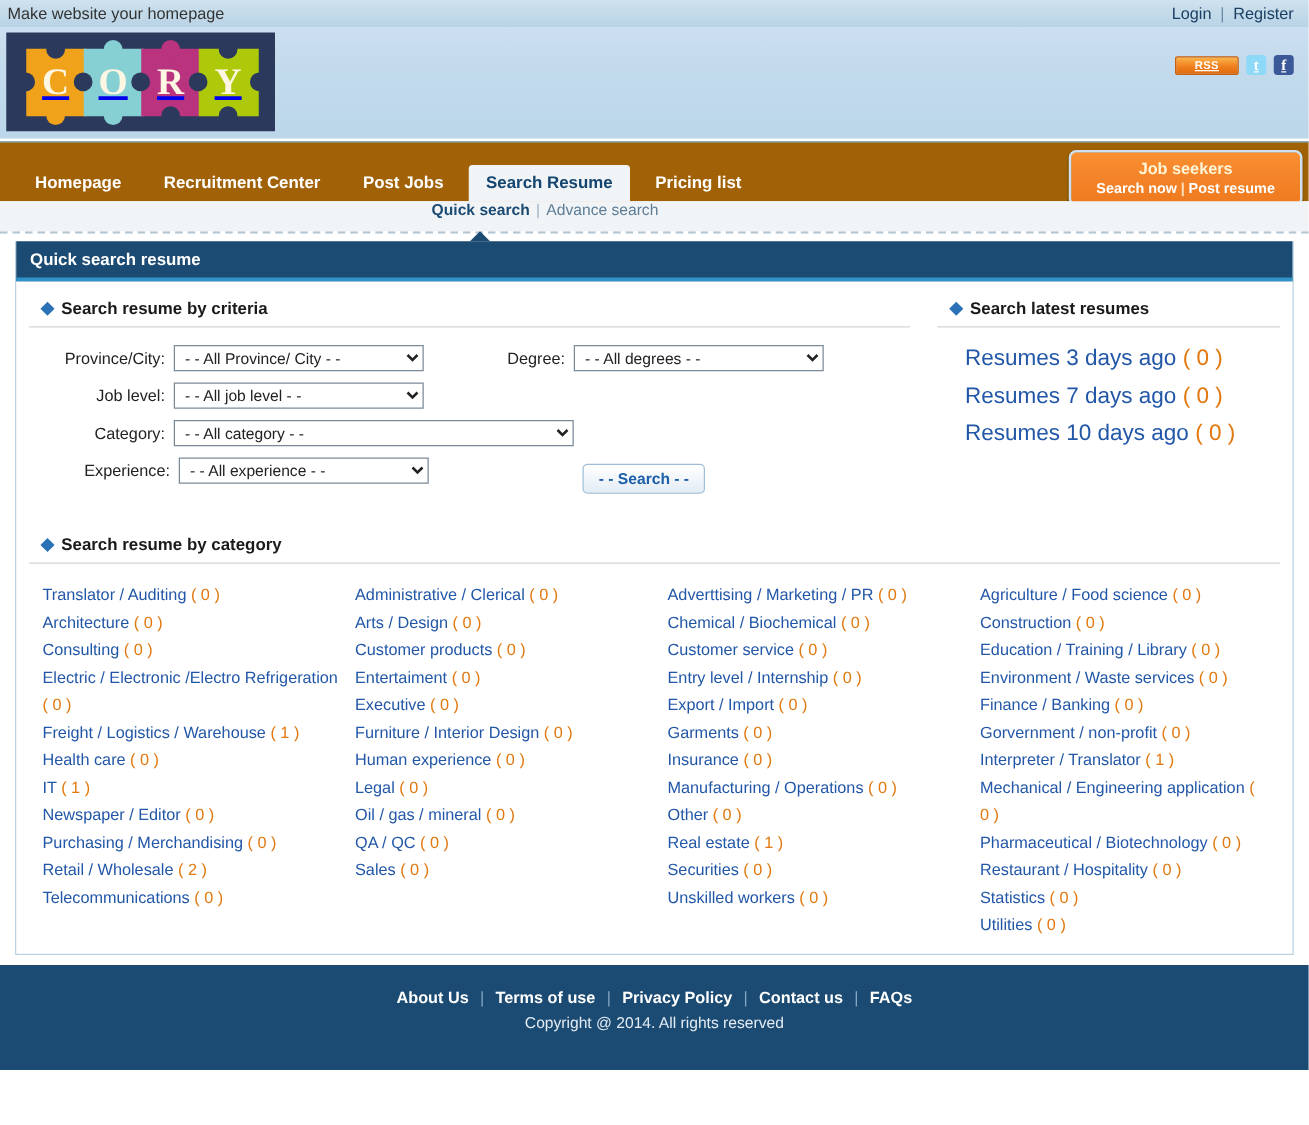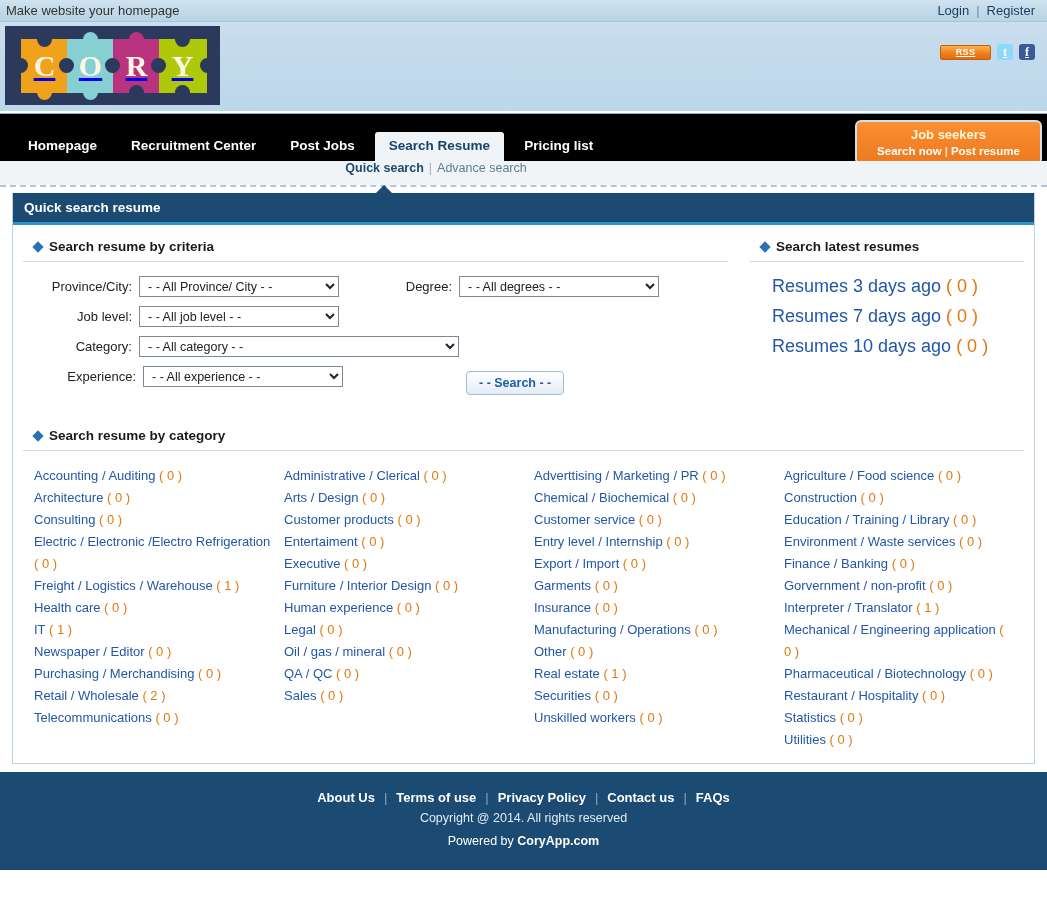--- a/index.html
+++ b/index.html
@@ -96,21 +96,21 @@
     width: 16px; height: 16px; border-radius: 3px;
     display: flex; align-items: center; justify-content: center;
     font-family: "Liberation Serif", serif; font-weight: bold; font-size: 12px; color: #fff;
   }
   .tw { background: #8ed8f8; color:#fff; }
   .fb { background: #3b5998; }
 
   
   .nav {
     height: 48px;
-    background: #000000;
+    background: #a16207;
     position: relative;
     border-top: 1px solid #7fb5d8;
   }
   .nav-items { display: flex; align-items: flex-end; height: 100%; padding-left: 14px; }
   .nav-item {
     color: #ffffff; font-size: 13.5px; font-weight: bold;
     padding: 6px 14px 7px 14px; margin-right: 6px;
     text-decoration: none; line-height: 1.2; white-space: nowrap;
     border-radius: 3px 3px 0 0;
   }
@@ -366,21 +366,21 @@
         </div>
       </div>
 
       <div class="cat-section">
         <div class="sec-title">
           <span class="diamond"></span>
           <span>Search resume by category</span>
         </div>
         <div class="cat-grid">
           <div class="cat-col c1">
-              <a href="#" class="cat-item"><span>Accounting / Auditing</span><span class="cnt"> ( 0 )</span></a>
+              <a href="#" class="cat-item"><span>Translator / Auditing</span><span class="cnt"> ( 0 )</span></a>
               <a href="#" class="cat-item"><span>Architecture</span><span class="cnt"> ( 0 )</span></a>
               <a href="#" class="cat-item"><span>Consulting</span><span class="cnt"> ( 0 )</span></a>
               <a href="#" class="cat-item"><span>Electric / Electronic /Electro Refrigeration</span><span class="cnt"> ( 0 )</span></a>
               <a href="#" class="cat-item"><span>Freight / Logistics / Warehouse</span><span class="cnt"> ( 1 )</span></a>
               <a href="#" class="cat-item"><span>Health care</span><span class="cnt"> ( 0 )</span></a>
               <a href="#" class="cat-item"><span>IT</span><span class="cnt"> ( 1 )</span></a>
               <a href="#" class="cat-item"><span>Newspaper / Editor</span><span class="cnt"> ( 0 )</span></a>
               <a href="#" class="cat-item"><span>Purchasing / Merchandising</span><span class="cnt"> ( 0 )</span></a>
               <a href="#" class="cat-item"><span>Retail / Wholesale</span><span class="cnt"> ( 2 )</span></a>
               <a href="#" class="cat-item"><span>Telecommunications</span><span class="cnt"> ( 0 )</span></a>
@@ -429,18 +429,15 @@
         </div>
       </div>
     </div>
   </div>
 
   <div class="footer">
     <div class="footer-links">
       <a href="#">About Us</a><span class="sep">|</span><a href="#">Terms of use</a><span class="sep">|</span><a href="#">Privacy Policy</a><span class="sep">|</span><a href="#">Contact us</a><span class="sep">|</span><a href="#">FAQs</a>
     </div>
     <div class="copyright">Copyright @ 2014. All rights reserved</div>
-    <div class="powered">
-      <span>Powered by </span><b>CoryApp.com</b>
-    </div>
   </div>
 
 </div>
 
 </body></html>

